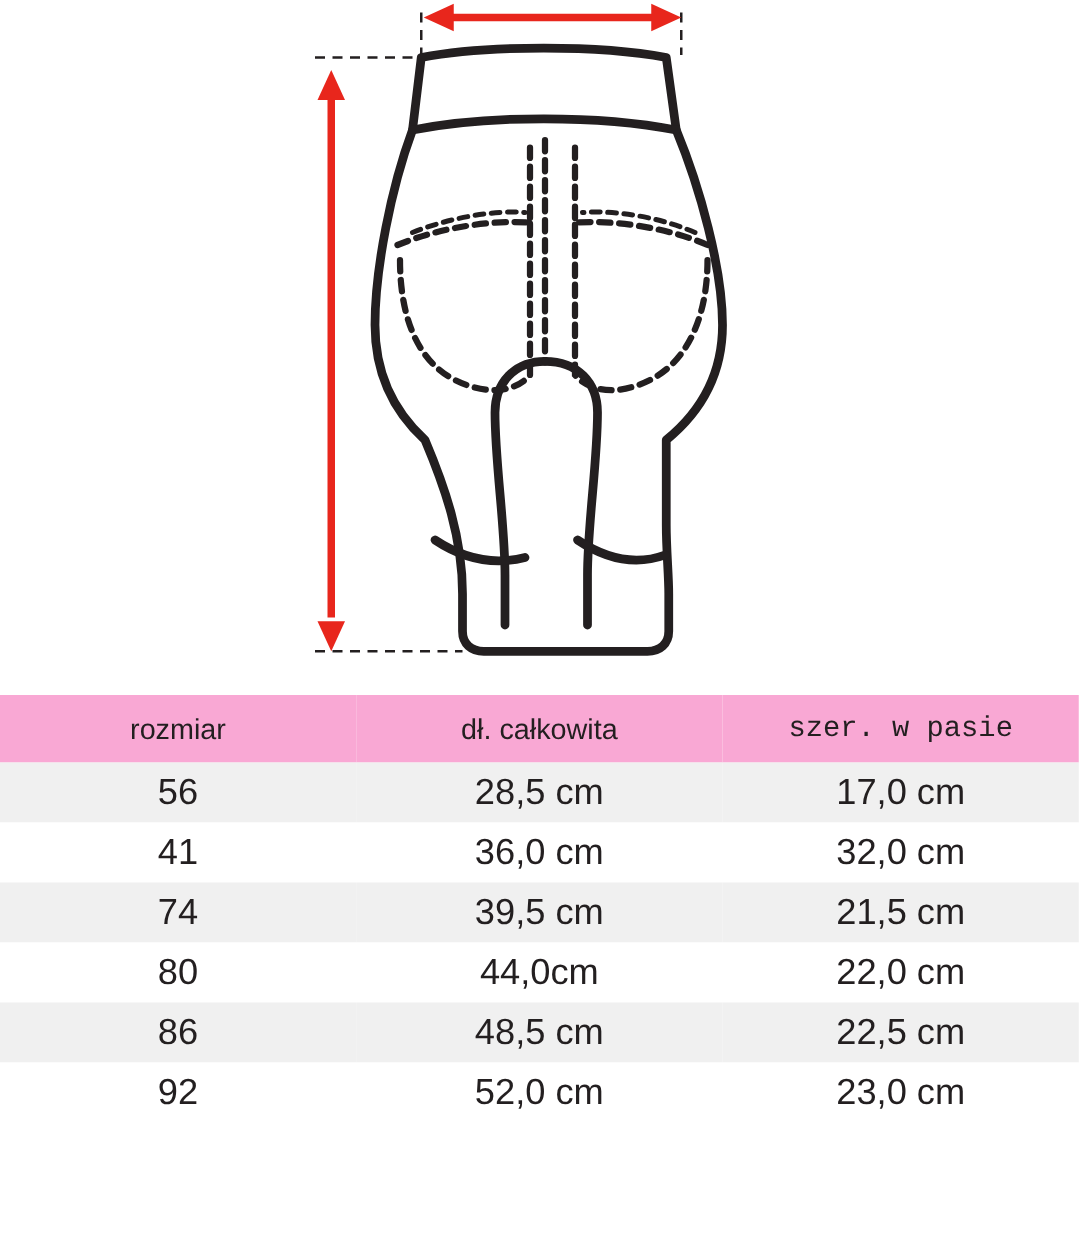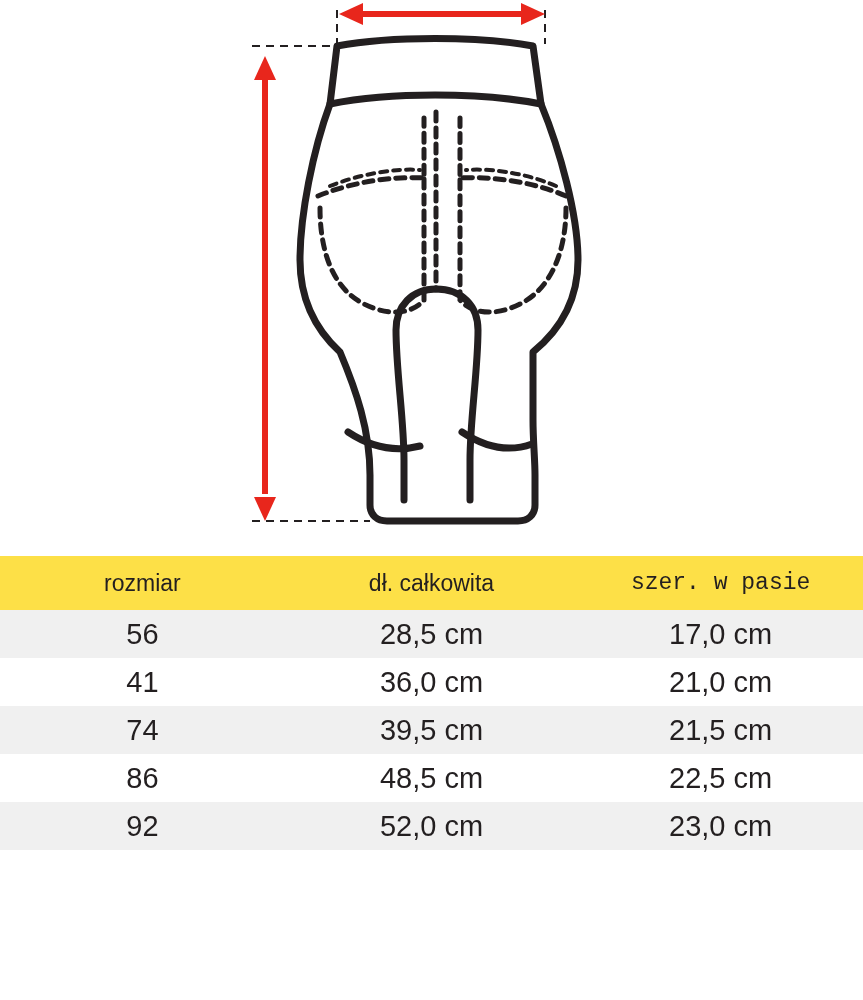--- a/index.html
+++ b/index.html
@@ -42,21 +42,21 @@
     font-size: 29px;
     font-weight: normal;
     text-align: center;
     padding: 0;
     height: 48px;
     line-height: 48px;
     color: #231f20;
     border: none;
   }
   .size-table thead th {
-    background: #fde047;
+    background: #f9a8d4;
     font-size: 23px;
   }
   .size-table tbody tr:nth-child(odd) td {
     background: #f0f0f0;
   }
   .size-table tbody tr:nth-child(even) td {
     background: #ffffff;
   }
   .size-table thead tr {
     height: 54px;
@@ -177,28 +177,33 @@
     </thead>
     <tbody>
       <tr>
         <td>56</td>
         <td>28,5 cm</td>
         <td>17,0 cm</td>
       </tr>
       <tr>
         <td>41</td>
         <td>36,0 cm</td>
-        <td>21,0 cm</td>
+        <td>32,0 cm</td>
       </tr>
       <tr>
         <td>74</td>
         <td>39,5 cm</td>
         <td>21,5 cm</td>
       </tr>
       <tr>
+        <td>80</td>
+        <td>44,0cm</td>
+        <td>22,0 cm</td>
+      </tr>
+      <tr>
         <td>86</td>
         <td>48,5 cm</td>
         <td>22,5 cm</td>
       </tr>
       <tr>
         <td>92</td>
         <td>52,0 cm</td>
         <td>23,0 cm</td>
       </tr>
     </tbody>

